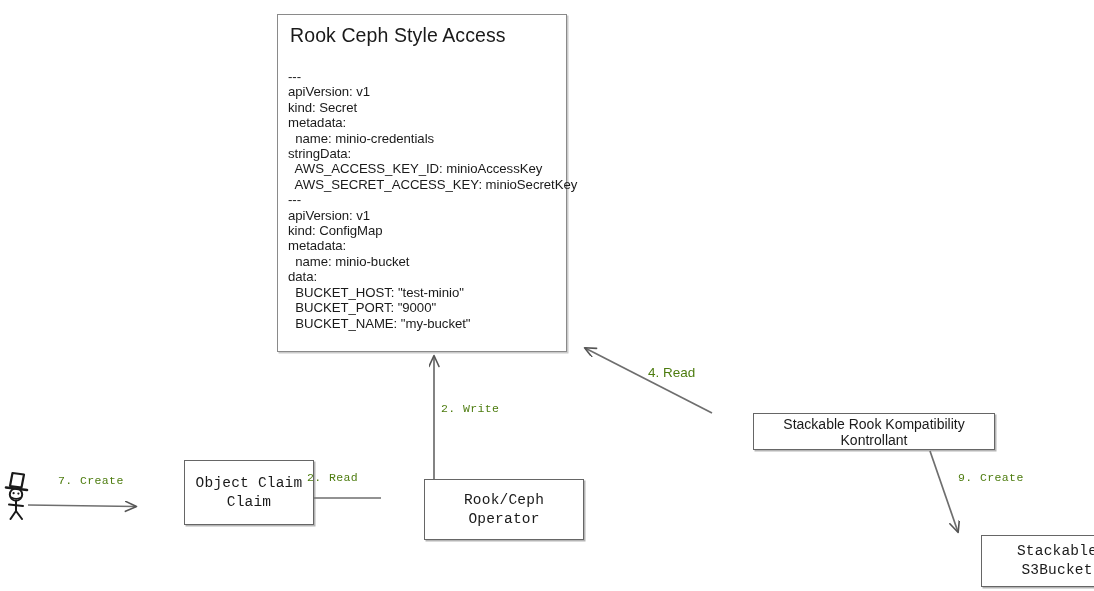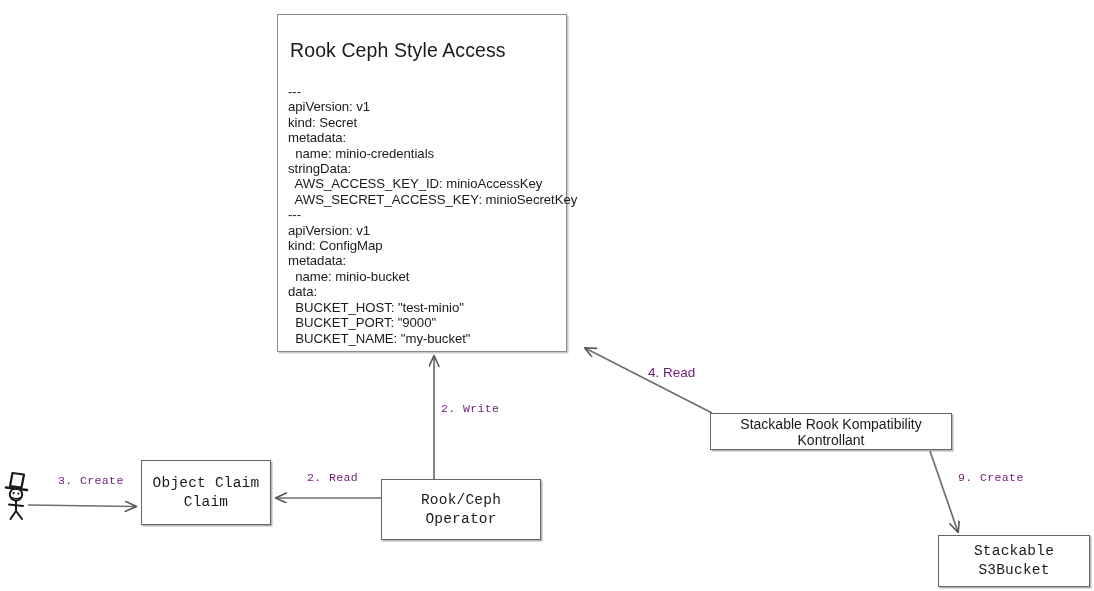--- a/index.html
+++ b/index.html
@@ -27,20 +27,21 @@
     position: absolute;
     box-sizing: border-box;
     background: #ffffff;
     border: 1.3px solid #666666;
     box-shadow: 1.5px 1.5px 0 0 rgba(120,120,120,0.55);
     display: flex;
     align-items: center;
     justify-content: center;
     text-align: center;
     color: #1a1a1a;
+    margin-left: 43px;
   }
   .node.mono {
     font-family: "Liberation Mono", "DejaVu Sans Mono", monospace;
     font-size: 14.5px;
     line-height: 19px;
     letter-spacing: 0.2px;
   }
   .node.sans {
     font-family: "Liberation Sans", sans-serif;
     font-size: 15px;
@@ -50,41 +51,41 @@
   #yaml-panel {
     position: absolute;
     left: 277px;
     top: 14px;
     width: 290px;
     height: 338px;
     box-sizing: border-box;
     background: #ffffff;
     border: 1.3px solid #8a8a8a;
     box-shadow: 1.5px 1.5px 0 0 rgba(150,150,150,0.5);
-    padding: 24px 0 0 10px;
+    padding: 9px 0 0 10px;
   }
   #yaml-title {
     font-family: "Liberation Sans", sans-serif;
     font-size: 19.5px;
     color: #1a1a1a;
     letter-spacing: 0.1px;
     margin: 0 0 22px 2px;
   }
   #yaml-body {
     font-family: "Liberation Sans", sans-serif;
     font-size: 13.2px;
     line-height: 15.4px;
     color: #1a1a1a;
     white-space: pre;
     letter-spacing: -0.05px;
   }
 
   .edge-label {
     position: absolute;
-    color: #701a75;
+    color: #4d7c0f;
     white-space: nowrap;
   }
   .edge-label.mono {
     font-family: "Liberation Mono", "DejaVu Sans Mono", monospace;
     font-size: 11.5px;
     letter-spacing: 0.4px;
   }
   .edge-label.sans {
     font-family: "Liberation Sans", sans-serif;
     font-size: 13.5px;
@@ -185,21 +186,21 @@
   </div>
 
   <div class="node sans" style="left:710px; top:413px; width:242px; height:37px; border-color:#666; font-size:14px;">
     <span>Stackable Rook Kompatibility Kontrollant</span>
   </div>
 
   <div class="node mono" style="left:938px; top:535px; width:152px; height:52px;">
     <span>Stackable S3Bucket</span>
   </div>
 
-  <div class="edge-label mono" style="left:58px; top:474px;">3. Create</div>
+  <div class="edge-label mono" style="left:58px; top:474px;">7. Create</div>
 
   <div class="edge-label mono" style="left:307px; top:471px;">2. Read</div>
 
   <div class="edge-label mono" style="left:441px; top:402px;">2. Write</div>
 
   <div class="edge-label sans" style="left:648px; top:365px;">4. Read</div>
 
   <div class="edge-label mono" style="left:958px; top:471px;">9. Create</div>
 
 </div>

